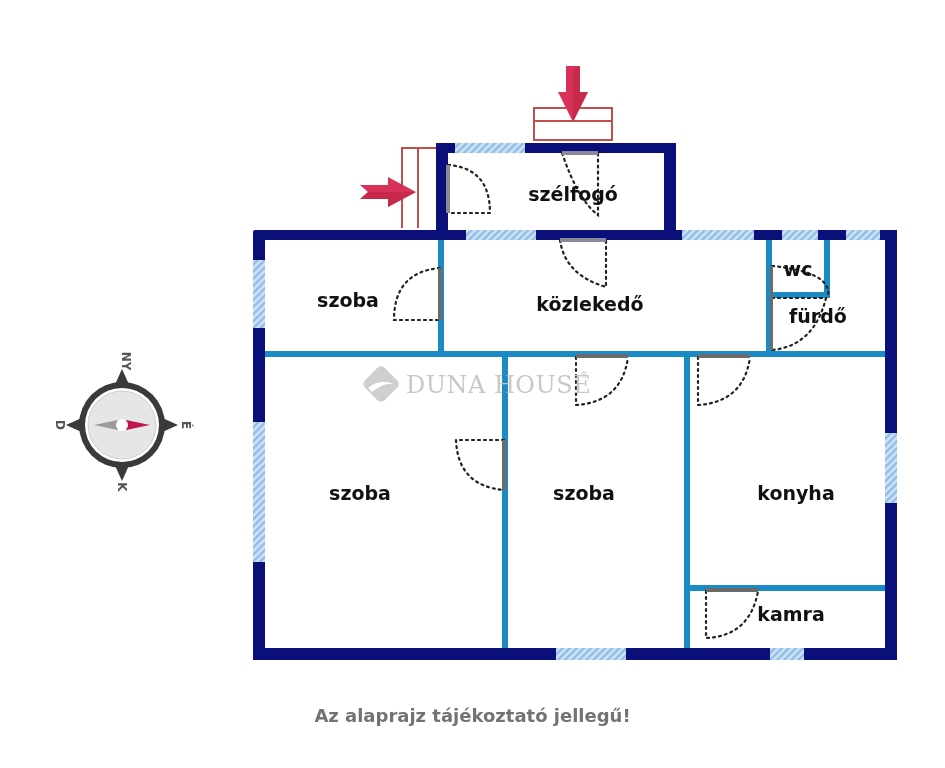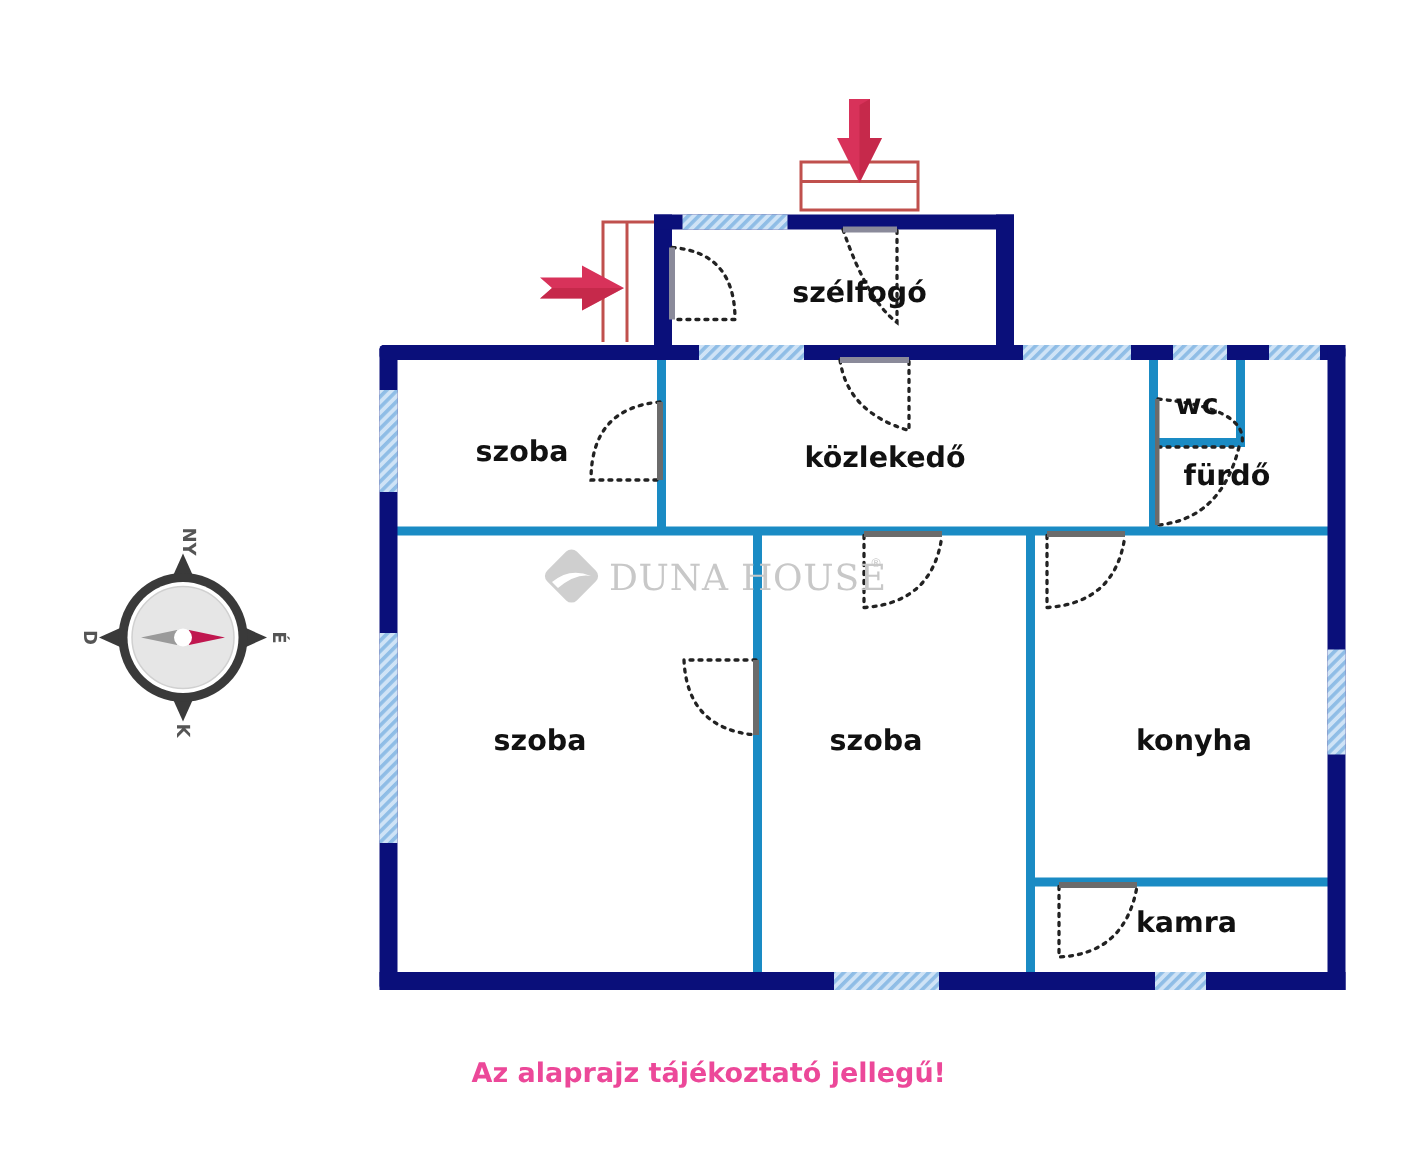--- a/index.html
+++ b/index.html
@@ -1,21 +1,21 @@
 <!DOCTYPE html>
 <html><head>
 <meta charset="utf-8">
 <style>
   html, body { margin: 0; padding: 0; background: #ffffff; }
   body { width: 945px; height: 768px; position: relative; overflow: hidden; font-family: "DejaVu Sans", sans-serif; }
   #plan { position: absolute; left: 0; top: 0; width: 945px; height: 768px; }
   .room-label { font-family: "DejaVu Sans", sans-serif; font-weight: bold; font-size: 19px; fill: #111; }
   .compass-letter { font-family: "DejaVu Sans", sans-serif; font-weight: bold; font-size: 12px; fill: #555; }
   .brand { font-family: "DejaVu Serif", serif; font-size: 24px; fill: #c8c8c8; letter-spacing: 0.5px; }
-  .disclaimer { position: absolute; left: 0; width: 945px; top: 705px; text-align: center; font-family: "DejaVu Sans", sans-serif; font-weight: bold; font-size: 18px; color: #ec4899; }
+  .disclaimer { position: absolute; left: 0; width: 945px; top: 705px; text-align: center; font-family: "DejaVu Sans", sans-serif; font-weight: bold; font-size: 18px; color: #737373; }
 </style>
 </head>
 <body>
 
 <svg id="plan" viewBox="0 0 945 768" xmlns="http://www.w3.org/2000/svg">
   <defs>
     <pattern id="hatch" patternUnits="userSpaceOnUse" width="5" height="5" patternTransform="rotate(45)">
       <rect width="5" height="5" fill="#cfe3f6"></rect>
       <rect width="2.4" height="5" fill="#8fbde6"></rect>
     </pattern>

